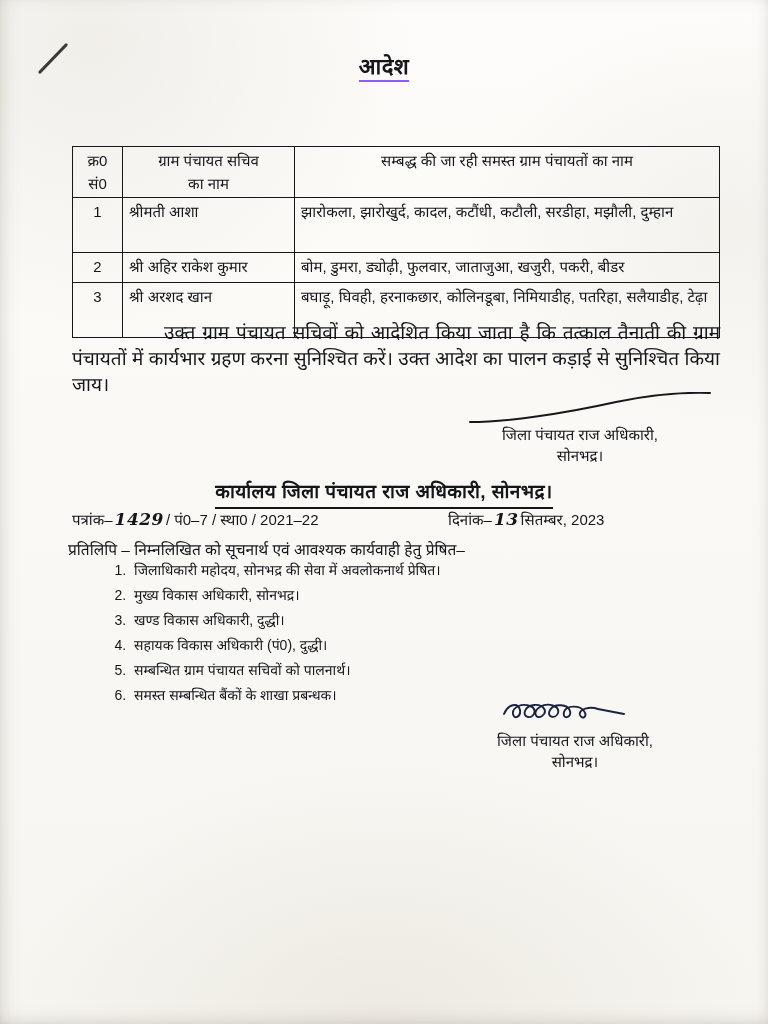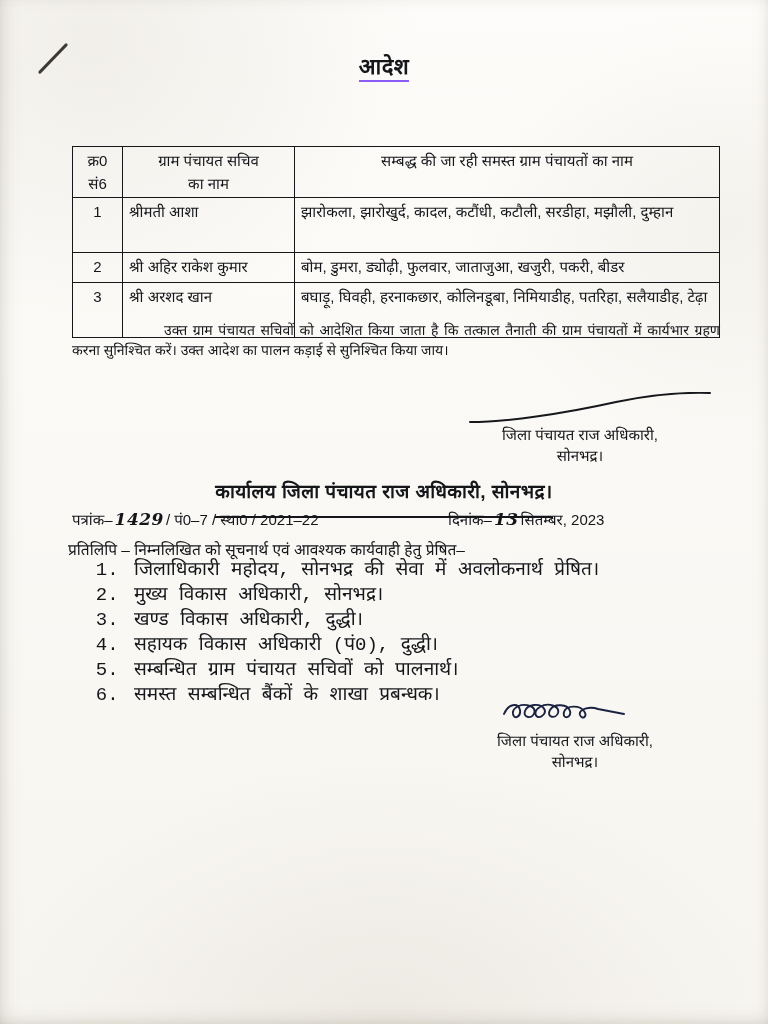--- a/index.html
+++ b/index.html
@@ -111,22 +111,22 @@
   td.vill { padding-left: 8px; }
   tr.r1 td { height: 50px; }
   tr.r2 td { height: 25px; }
   tr.r3 td { height: 50px; }
 
   .body-para {
     position: absolute;
     left: 72px;
     top: 320px;
     width: 648px;
-    font-size: 14px;
-    line-height: 20px;
+    font-size: 19px;
+    line-height: 26px;
     text-align: justify;
     text-indent: 92px;
   }
 
   
   .sig-block {
     position: absolute;
     text-align: center;
     font-size: 15px;
     line-height: 21px;
@@ -162,21 +162,21 @@
     left: 0;
     top: 478px;
     width: 768px;
     text-align: center;
     font-size: 19px;
     font-weight: 700;
     letter-spacing: 0.4px;
   }
   .office-heading span {
     border-bottom: 2px solid #14161a;
-    padding-bottom: 14px;
+    padding-bottom: 5px;
   }
 
   
   .ref-line {
     position: absolute;
     left: 72px;
     top: 509px;
     width: 648px;
     font-size: 15px;
     height: 26px;
@@ -211,23 +211,22 @@
     font-size: 15.5px;
     white-space: nowrap;
   }
   ol.copy-list {
     position: absolute;
     left: 104px;
     top: 558px;
     width: 620px;
     margin: 0;
     padding: 0 0 0 26px;
-    font-size: 19px;
+    font-size: 14px;
     line-height: 25px;
-    font-family: Liberation Mono, monospace;
   }
   ol.copy-list li {
     padding-left: 4px;
   }
 </style>
 </head>
 <body>
 
 <div class="paper"></div>
 
@@ -246,21 +245,21 @@
     <table class="order-table">
       <colgroup>
         <col class="c-sno">
         <col class="c-name">
         <col class="c-vill">
       </colgroup>
       <thead>
         <tr>
           <th>
             <div>क्र0</div>
-            <div>सं6</div>
+            <div>सं0</div>
           </th>
           <th>
             <div>ग्राम पंचायत सचिव</div>
             <div>का नाम</div>
           </th>
           <th>सम्बद्ध की जा रही समस्त ग्राम पंचायतों का नाम</th>
         </tr>
       </thead>
       <tbody>
         <tr class="r1">

